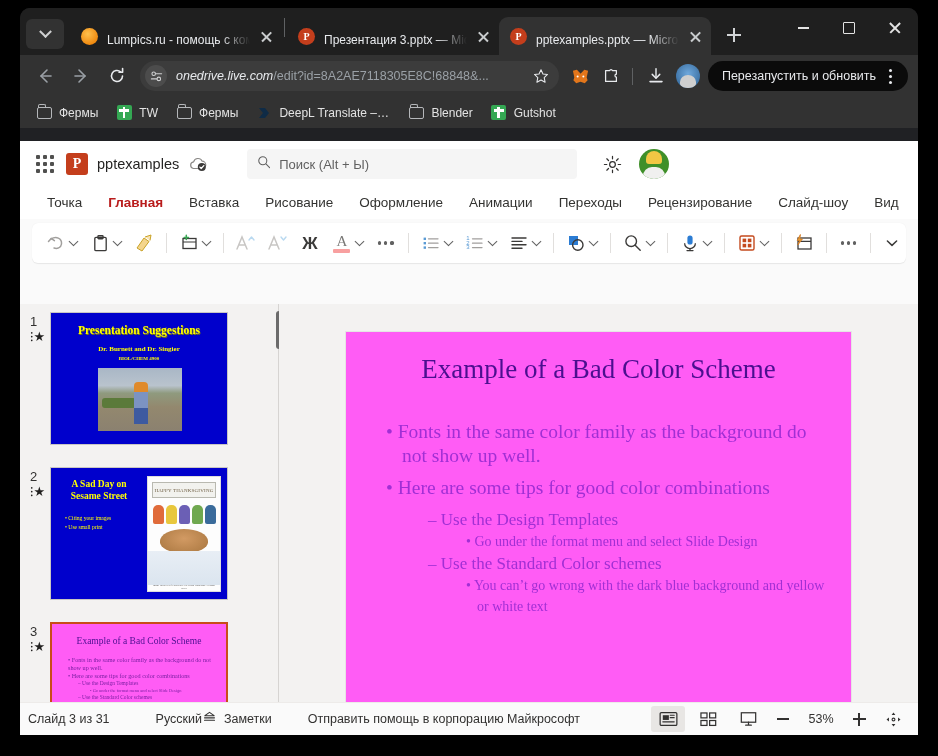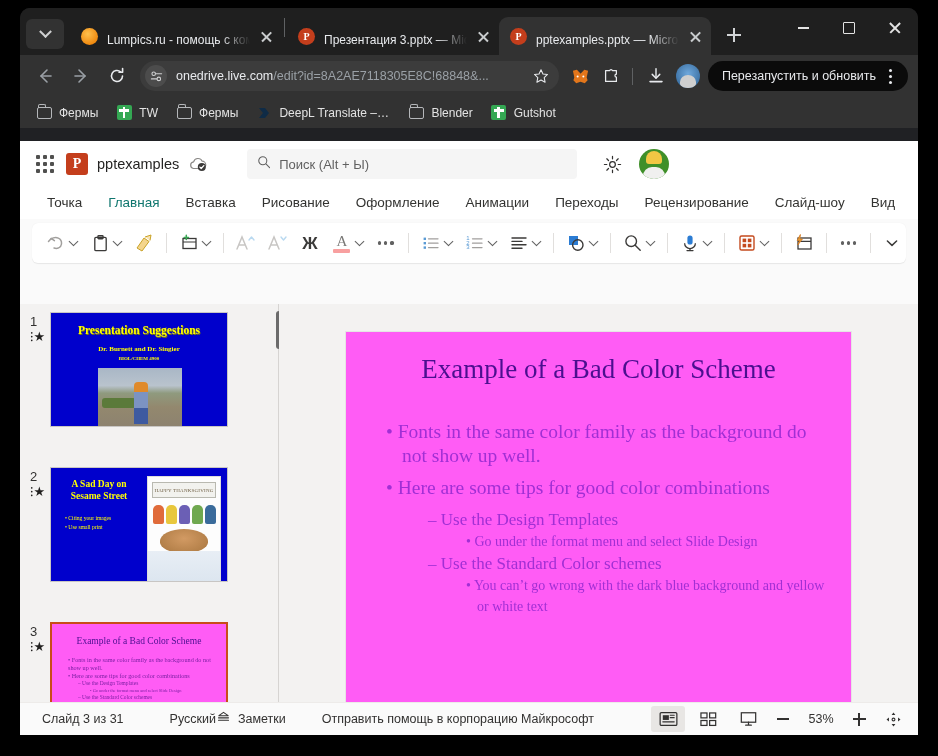--- a/index.html
+++ b/index.html
@@ -150,21 +150,21 @@
     width: 22px; height: 22px; flex: none;
     border-radius: 50%; background: #4c4c4c;
     display: flex; align-items: center; justify-content: center;
     margin-right: 9px;
   }
   #url-text {
     font-size: 12.5px; color: #9aa0a6;
     white-space: nowrap; overflow: hidden;
     flex: 1 1 auto;
   }
-  #url-text b { color: #e8eaed; font-weight: normal; }
+  #url-text b { color: #e8eaed; font-weight: normal; font-style: italic; }
   #star-btn { width: 24px; height: 24px; flex: none; display:flex; align-items:center; justify-content:center;}
   .ext-icon { width: 28px; height: 28px; flex: none; display: flex; align-items: center; justify-content: center; margin-left: 2px; }
   .tb-sep { width: 1px; height: 17px; background: #5f6163; margin: 0 7px; flex: none; }
   #profile-av {
     width: 24px; height: 24px; border-radius: 50%; flex: none;
     background: radial-gradient(circle at 50% 40%, #6fa8dc, #2a5d8f);
     overflow: hidden; position: relative; margin: 0 6px;
   }
   #profile-av::after {
     content: ""; position: absolute; left: 4px; top: 11px;
@@ -276,21 +276,21 @@
     height: 32px; background: #fff;
     display: flex; align-items: center;
     padding: 0 14px;
     overflow: hidden;
   }
   .rtab {
     font-size: 13.5px; color: #333331;
     padding: 0 13px; white-space: nowrap;
     line-height: 32px;
   }
-  .rtab.sel { font-weight: normal; color: #0f766e; text-align: center; }
+  .rtab.sel { font-weight: bold; color: #b91c1c; text-align: center; }
 
   
   #ribbon-wrap { padding: 4px 12px 0 12px; background: #fafafa; }
   #ribbon {
     height: 40px; background: #fff; border-radius: 6px;
     display: flex; align-items: center;
     padding: 0 8px;
     box-shadow: 0 0.5px 1px rgba(0,0,0,.08);
     overflow: hidden;
   }
@@ -323,21 +323,21 @@
     height: 155px;
   }
   .thumb-meta {
     width: 30px; flex: none;
     padding-left: 10px; padding-top: 2px;
     display: flex; flex-direction: column; align-items: flex-start;
   }
   .thumb-num { font-size: 13px; color: #323130; line-height: 15px; }
   .thumb-star { font-size: 13px; color: #201f1e; line-height: 14px; margin-top: 1px; }
   .thumb {
-    width: 178px; height: 115px; flex: none;
+    width: 178px; height: 133px; flex: none;
     position: relative; overflow: hidden;
     background: #0000cc;
     border: 1px solid #c8c6c4;
   }
   .thumb.selected { border: 2px solid #c84c18; }
 
   
   .t1-title {
     position: absolute; left: 0; right: 0; top: 11px;
     text-align: center; color: #ffff00;
@@ -473,21 +473,21 @@
   .b2 { font-size: 17px; line-height: 23px; margin-left: 42px; text-indent: -14px; padding-left: 14px; }
   .b2::before { content: "– "; }
   .b3 { font-size: 14px; line-height: 21px; margin-left: 80px; text-indent: -11px; padding-left: 11px; }
   .b3::before { content: "• "; }
 
   
   #status-bar {
     position: absolute; left: 0; right: 0; bottom: 0; height: 33px;
     background: #fafafa;
     display: flex; align-items: center;
-    padding: 0 10px 0 22px;
+    padding: 0 10px 0 8px;
     border-top: 1px solid #edebe9;
   }
   .sb-item { font-size: 12.5px; color: #323130; white-space: nowrap; }
   #sb-slide { margin-right: 46px; }
   #sb-lang  { }
   #sb-notes { display: flex; align-items: center; margin-right: 36px; }
   #sb-notes-label { font-size: 12.5px; color: #323130; margin-left: 7px; }
   #sb-feedback { font-size: 12.5px; color: #323130; white-space: nowrap; }
   #sb-right { margin-left: auto; display: flex; align-items: center; }
   .view-btn {

